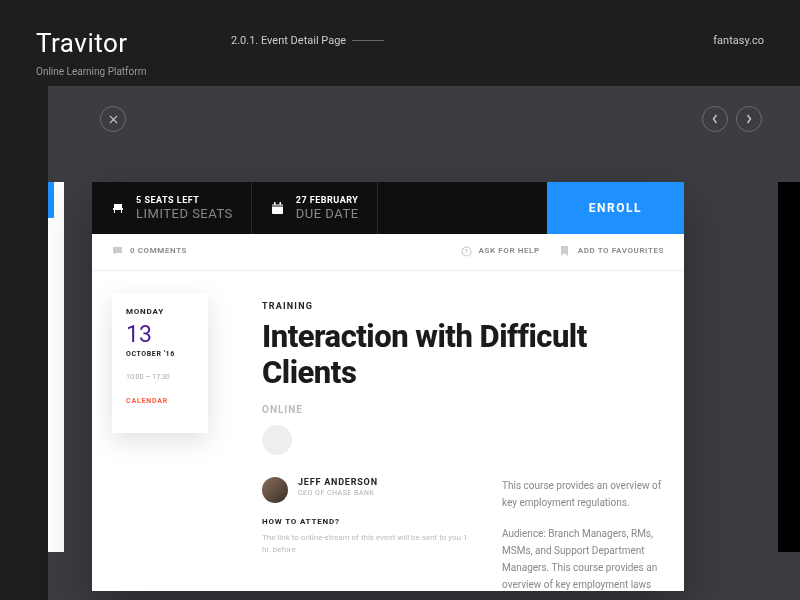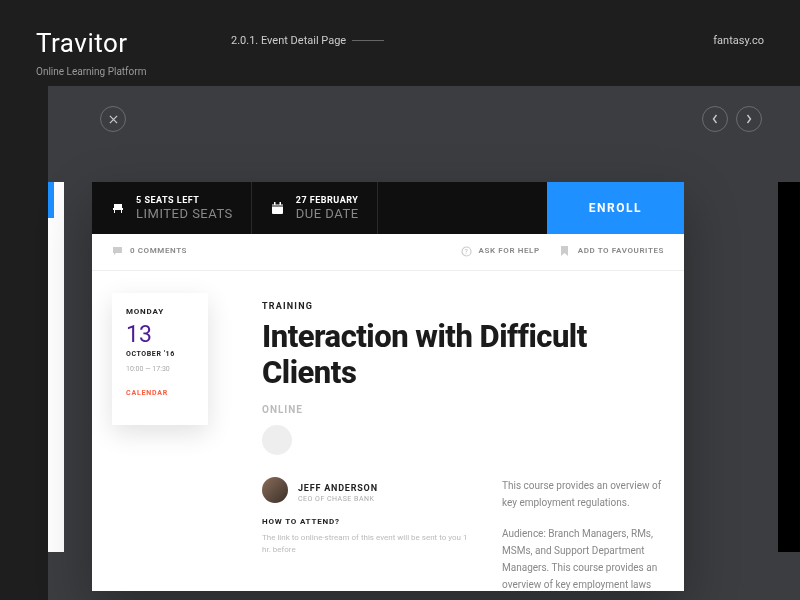--- a/index.html
+++ b/index.html
@@ -30,30 +30,30 @@
 .meta{display:flex;align-items:center;padding:12px 20px;border-bottom:1px solid #eee;font-size:8px;letter-spacing:.6px;color:#888;font-weight:600}
 .meta .mi{display:flex;gap:6px}
 .meta .ic{width:12px;height:12px}
 .meta .sp{flex:1}
 .meta .mi+.mi{margin-left:20px}
 .body{position:relative;padding:30px 20px 0 20px;height:320px;overflow:hidden}
 .date-card{position:absolute;left:20px;top:22px;width:96px;background:#fff;box-shadow:0 8px 24px rgba(0,0,0,.12);padding:14px 14px 28px}
 .dc-day{font-size:8px;font-weight:700;letter-spacing:.8px;color:#222}
 .dc-num{font-size:23px;font-weight:400;color:#4c1d95;margin-top:5px}
 .dc-mon{font-size:7px;font-weight:700;letter-spacing:.6px;color:#222;margin-top:2px}
-.dc-time{font-size:7px;color:#aaa;margin-top:7px}
+.dc-time{font-size:7px;color:#aaa;margin-top:15px}
 .dc-cal{font-size:7px;font-weight:700;letter-spacing:.8px;color:#ff5a3c;margin-top:16px;cursor:pointer}
 .content{margin-left:150px}
 .kicker{font-size:9px;font-weight:700;letter-spacing:1.2px;color:#222}
 .title{font-size:31px;font-weight:800;line-height:1.15;color:#1b1b1b;margin-top:8px;letter-spacing:-.5px}
 .mode{font-size:10px;font-weight:700;letter-spacing:1px;color:#bbb;margin-top:14px}
 .circ{width:30px;height:30px;border-radius:50%;background:#eee;margin-top:10px}
 .cols{display:flex;margin-top:22px;gap:30px}
 .colL{width:210px}
-.author{display:flex;gap:10px;align-items:flex-end}
+.author{display:flex;gap:10px;align-items:flex-start}
 .avatar{width:26px;height:26px;border-radius:50%;background:#333;flex-shrink:0;background:linear-gradient(135deg,#8a6d5a,#3a2f28)}
 .auth-name{font-size:9px;font-weight:700;letter-spacing:.8px;color:#222}
 .auth-role{font-size:7px;letter-spacing:.5px;color:#aaa;margin-top:2px}
 .h2{font-size:8px;font-weight:700;letter-spacing:.8px;color:#222;margin-top:14px}
 .small{font-size:8px;color:#bbb;line-height:1.5;margin-top:6px}
 .colR{flex:1;font-family:Georgia,serif;font-size:10px;line-height:1.7;color:#888}
 .colR p+p{margin-top:14px}
 svg{display:block}
 </style>
 </head>

